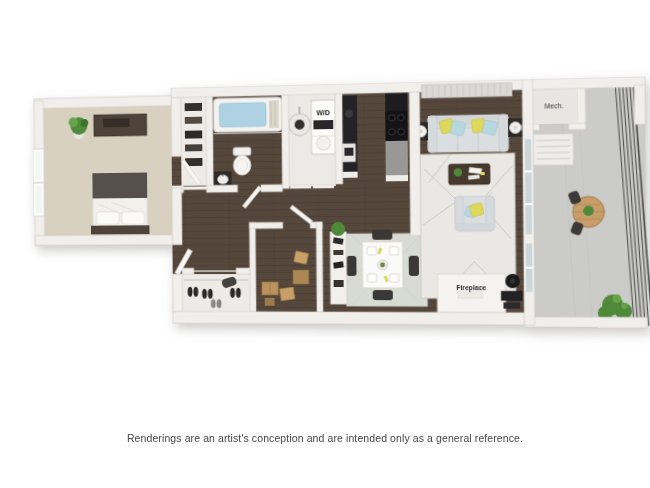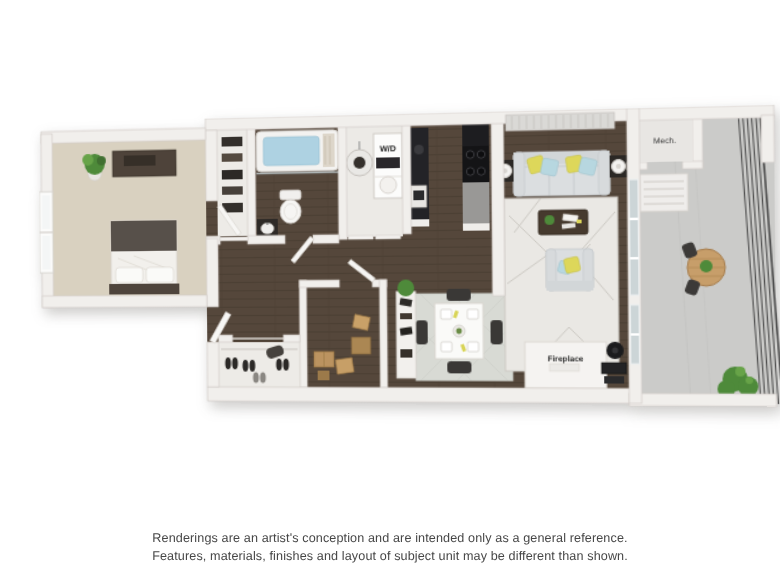--- a/index.html
+++ b/index.html
@@ -1,21 +1,21 @@
 <!DOCTYPE html>
 <html style="--c-background: #ffffff; --c-wall: #f1efec; --c-wall-edge: #d3cfca; --c-wood-floor: #55473b; --c-wood-line: #483c31; --c-carpet: #d9d1c0; --c-closet-floor: #edebe7; --c-balcony-floor: #cbcbc9; --c-railing: #4f4f4f; --c-sofa: #dbdee0; --c-pillow-yellow: #ddd75a; --c-pillow-blue: #b7d7e0; --c-rug: #eae8e4; --c-rug-line: #cdcac4; --c-dining-rug: #d8dad4; --c-dark-furniture: #262629; --c-brown-furniture: #4e433a; --c-coffee-table: #463a2e; --c-box-cardboard: #bb9360; --c-plant-green: #4e8a3a; --c-tub-water: #aed2e2; --c-glass: #ccd5d7; --c-label-text: #222222;"><head>
 <meta charset="utf-8">
 <style>
   html,body{margin:0;padding:0;}
   body{
     width:650px;height:488px;background:#ffffff;
     font-family:"Liberation Sans", sans-serif;
     overflow:hidden;
   }
-  .stage{position:relative;width:650px;height:384px;background:var(--c-background,#fff);margin-top:11px;}
+  .stage{position:relative;width:650px;height:384px;background:var(--c-background,#fff);}
   .plan-wrap{
     position:absolute;left:20px;top:84px;width:625px;height:250px;
     transform:perspective(850px) rotateY(-6deg) rotate(-0.5deg);
     transform-origin:50% 50%;
   }
   .plan-wrap svg{filter:drop-shadow(3px 5px 6px rgba(70,64,58,0.28));}
   .wall{fill:var(--c-wall);stroke:var(--c-wall-edge);stroke-width:0.7;}
   .wood{fill:url(#woodPat);}
   .carpet{fill:var(--c-carpet);}
   .closetfloor{fill:var(--c-closet-floor);}
@@ -380,16 +380,15 @@
     <rect x="150" y="162" width="5" height="28" fill="#f7f6f4" stroke="#d8d4cf" stroke-width="0.6" transform="rotate(30 153 190)"></rect>
 
     <text x="304" y="31" text-anchor="middle" font-size="7" font-weight="bold" class="lbl">W/D</text>
     <text x="530" y="29" text-anchor="middle" font-size="6.6" fill="#3a3a3a" font-family="Liberation Sans, sans-serif">Mech.</text>
     <text x="449" y="206" text-anchor="middle" font-size="6.6" font-weight="bold" fill="#2b2b2b" font-family="Liberation Sans, sans-serif">Fireplace</text>
   </svg>
   </div>
 
   <div class="disclaimer">
     <div>Renderings are an artist's conception and are intended only as a general reference.</div>
-    <div>Features, materials, finishes and layout of subject unit may be different than shown.</div>
   </div>
 
 </div>
 
 </body></html>

